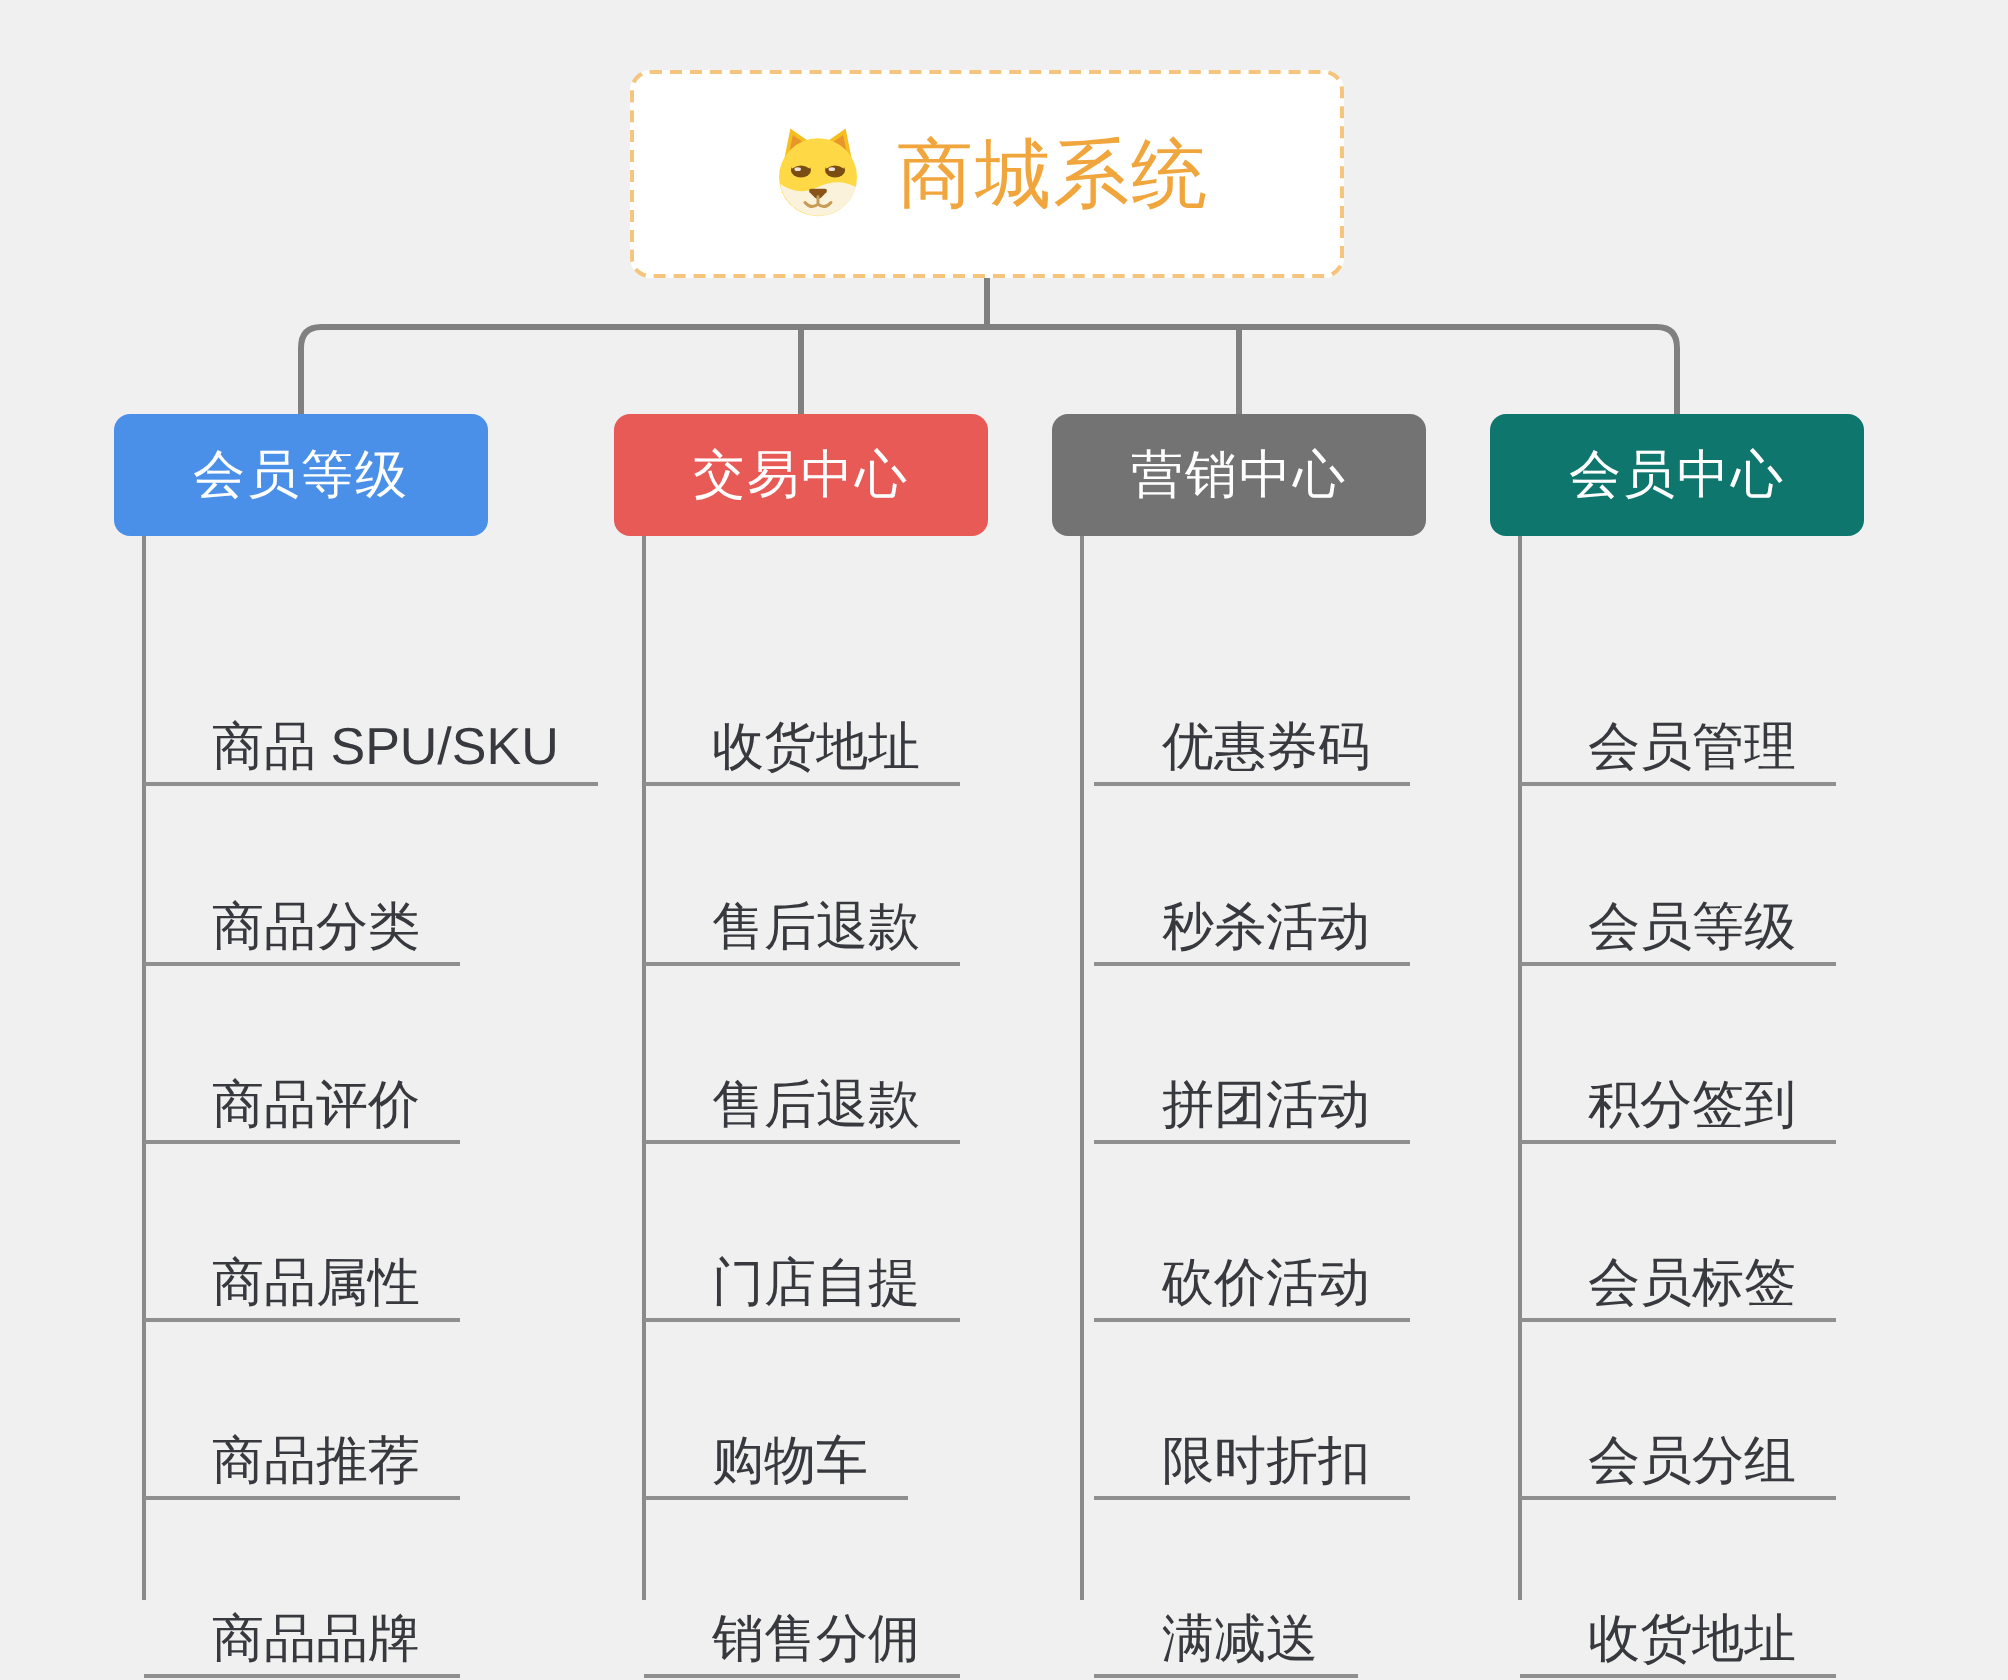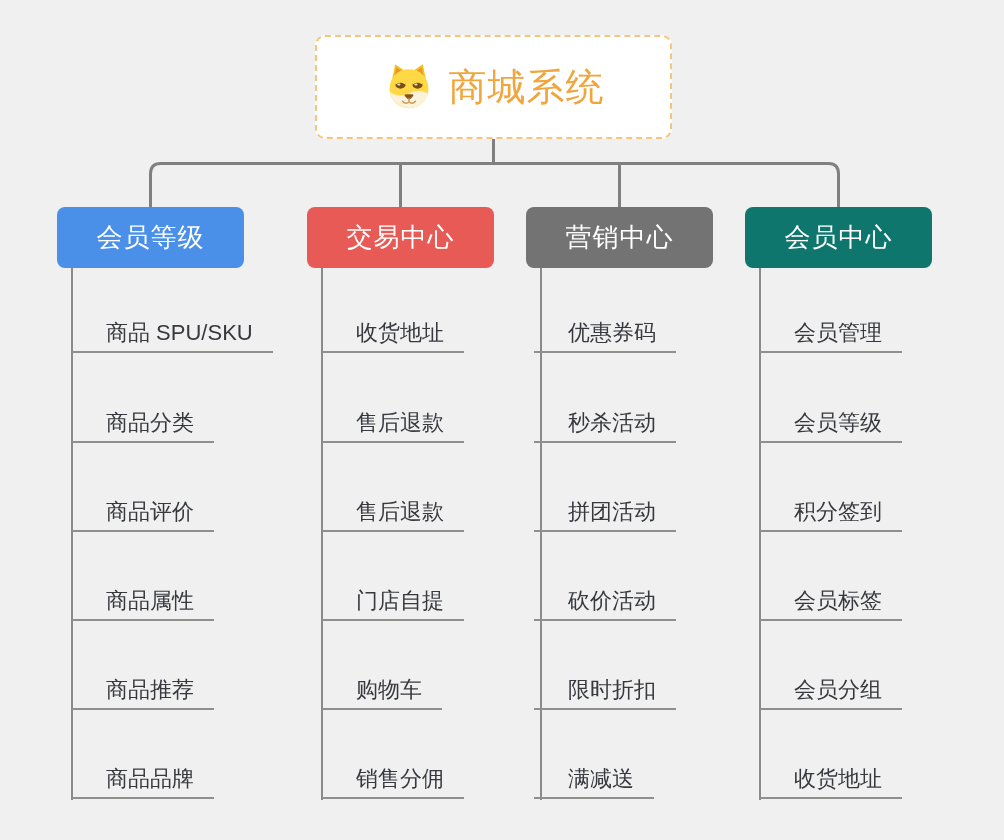--- a/index.html
+++ b/index.html
@@ -31,23 +31,23 @@
   .branch.b0{left:57px;background:#4a90e8;}
   .branch.b1{left:307px;background:#e85a56;}
   .branch.b2{left:526px;background:#737373;}
   .branch.b3{left:745px;background:#0f766e;}
 
   
   .child{
     position:absolute;height:36px;line-height:36px;
     padding:0 20px 0 34px;
     border-bottom:2px solid #8f8f8f;
-    font-size:22px;color:#37393e;white-space:nowrap;
+    font-size:26px;color:#37393e;white-space:nowrap;margin-top:40px;
   }
-  .col0{left:72px;}  .col1{left:322px;} .col2{left:534px;} .col3{left:760px;}
+  .col0{left:72px;}  .col1{left:322px;} .col2{left:547px;} .col3{left:760px;}
   .r0{top:315px;} .r1{top:405px;} .r2{top:494px;} .r3{top:583px;} .r4{top:672px;} .r5{top:761px;}
 </style>
 </head>
 <body>
 
 <div class="canvas">
 
   <svg class="connectors" viewBox="0 0 1004 840" xmlns="http://www.w3.org/2000/svg">
 
     <path d="M493.5,137 V163.5" fill="none" stroke="#808080" stroke-width="3"></path>

